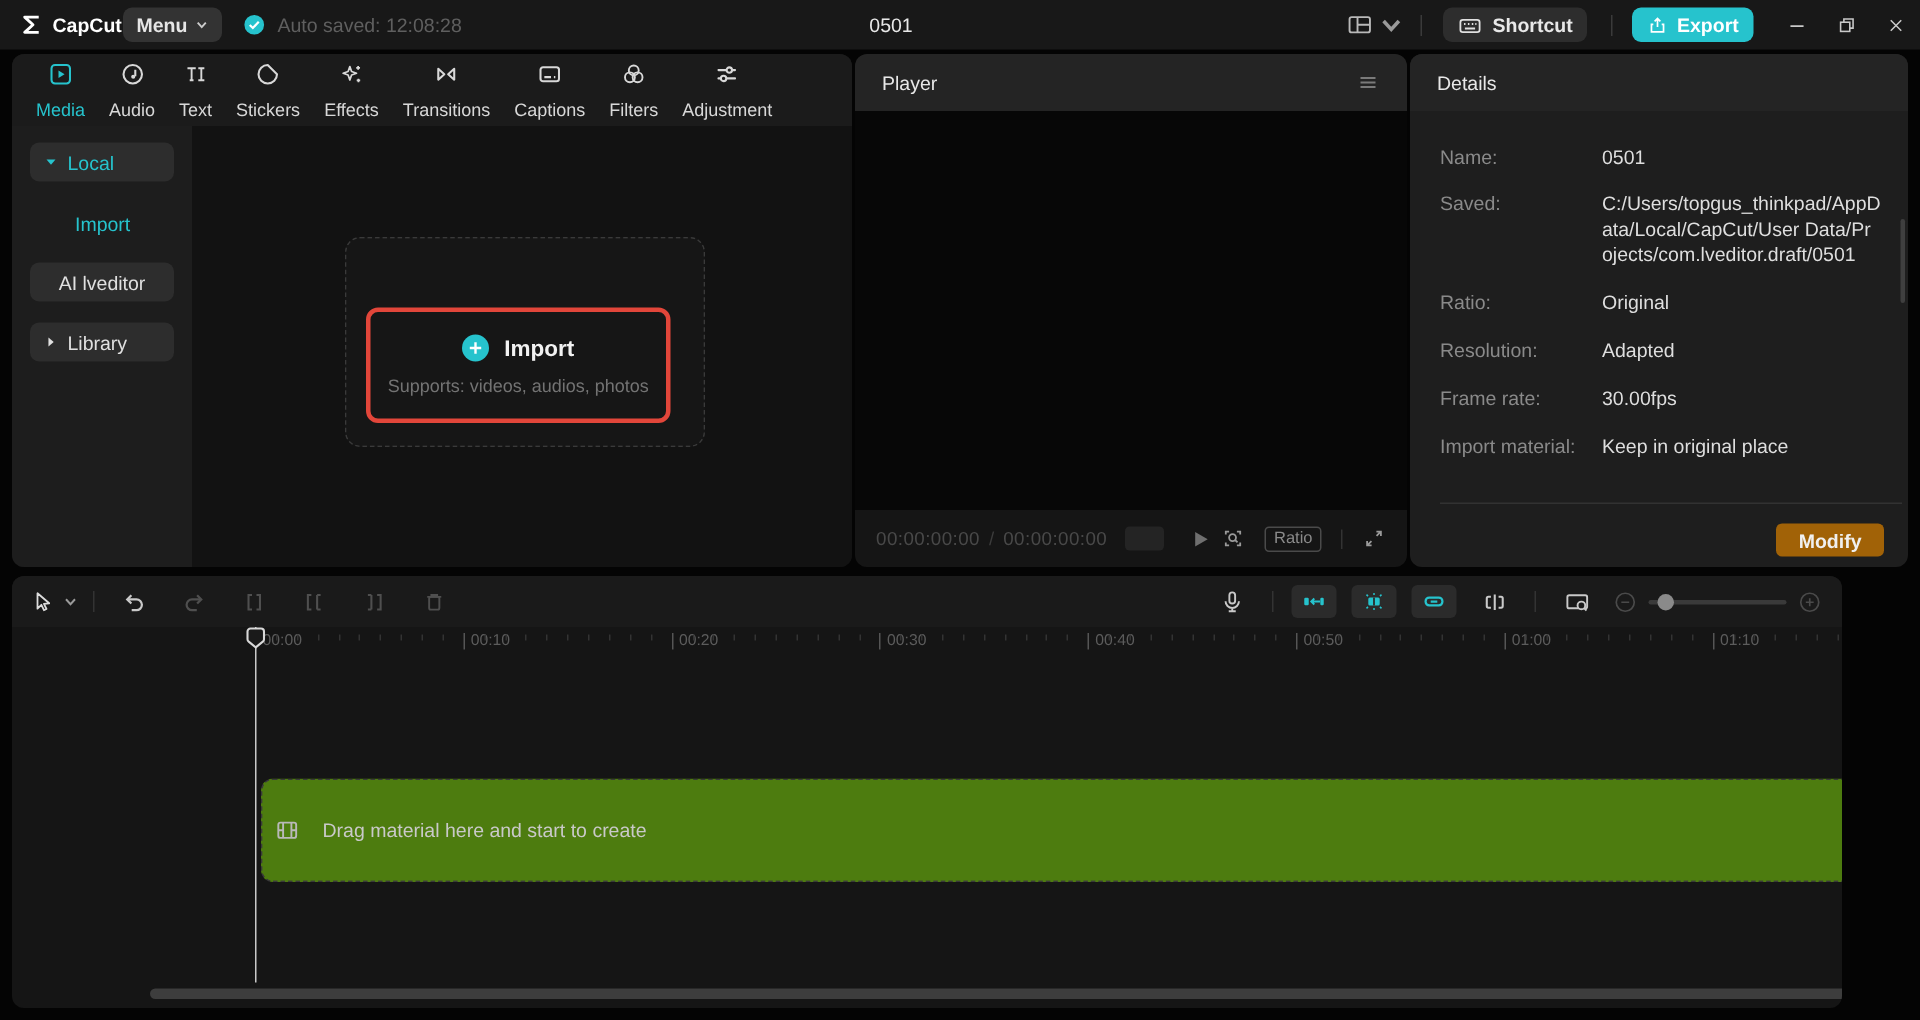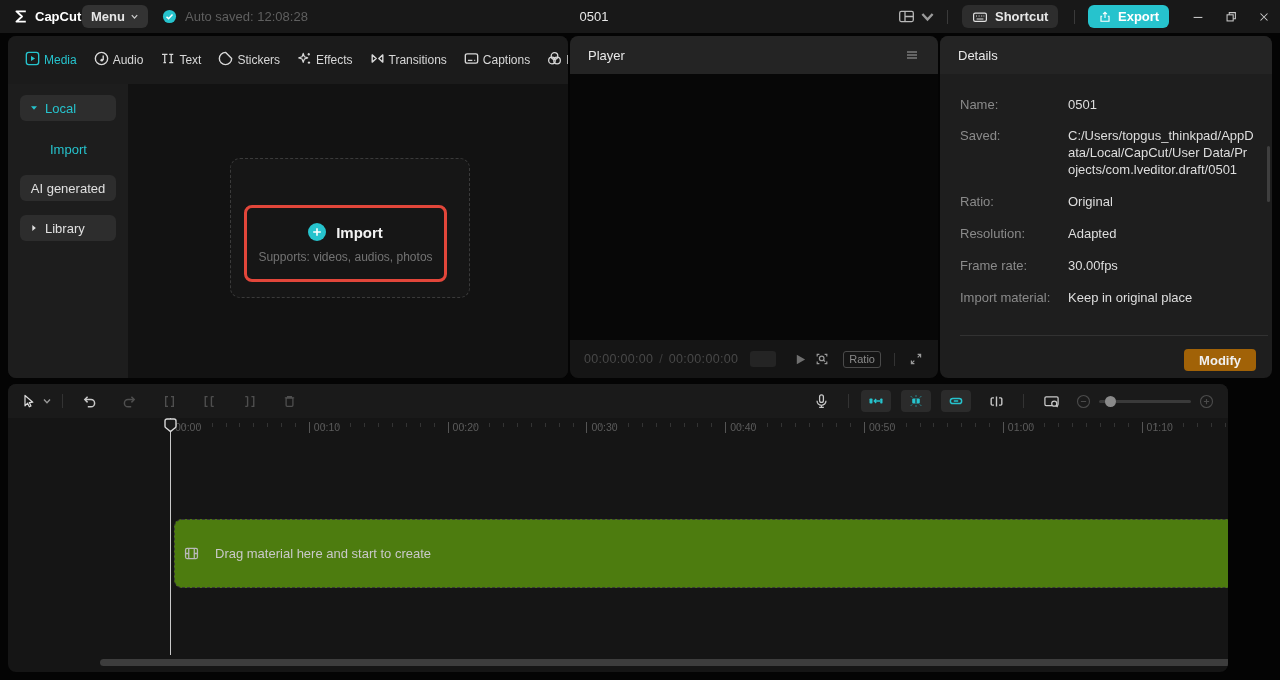--- a/index.html
+++ b/index.html
@@ -26,21 +26,21 @@
   .export-btn { left:1088px; top:5px; height:23px; background:var(--accent,#26c3cd); border-radius:6px;
     padding:0 10px; display:flex; align-items:center; gap:6px; font-weight:bold; font-size:13px; color:#fff; }
   .export-btn svg { width:14px; height:14px; }
   .winbtn { width:32px; justify-content:center; color:#c9c9c9; }
   .winbtn svg { width:14px; height:14px; }
 
   
   .media-panel { left:8px; top:36px; width:560px; height:342px; background:#131313;
     display:flex; flex-direction:column; }
   .tabbar { height:48px; background:#1b1b1b; display:flex; align-items:center; padding-left:8px; flex-shrink:0; }
-  .tab { display:flex; flex-direction:row; align-items:center; justify-content:center;
+  .tab { display:flex; flex-direction:column; align-items:center; justify-content:center;
     gap:3px; padding:0 8px; height:48px; color:#d8d8d8; cursor:default; }
   .tab svg { width:17px; height:17px; }
   .tab .tab-label { font-size:12px; }
   .tab.active { color:var(--accent,#26c3cd); }
   .media-body { flex:1; display:flex; }
   .media-sidebar { width:120px; background:#1d1d1d; flex-shrink:0; }
   .sb-item { margin:0 12px; height:26px; border-radius:6px; display:flex; align-items:center;
     gap:7px; font-size:13px; color:#e0e0e0; padding-left:10px; }
   .sb-item.boxed { background:#2d2d2d; }
   .sb-item.centered { justify-content:center; padding-left:0; }
@@ -274,21 +274,21 @@
             <svg viewBox="0 0 8 8">
               <path d="M1 2.3 L4 5.8 L7 2.3 Z" fill="currentColor"></path>
             </svg>
           </span>
           <span>Local</span>
         </div>
         <div class="sb-item link teal" style="margin-top: 18px;">
           <span>Import</span>
         </div>
         <div class="sb-item boxed centered" style="margin-top: 16px;">
-          <span>AI generated</span>
+          <span>AI lveditor</span>
         </div>
         <div class="sb-item boxed" style="margin-top: 14px;">
           <span style="display:flex">
             <svg viewBox="0 0 8 8">
               <path d="M2.3 1 L5.8 4 L2.3 7 Z" fill="currentColor"></path>
             </svg>
           </span>
           <span>Library</span>
         </div>
       </div>

